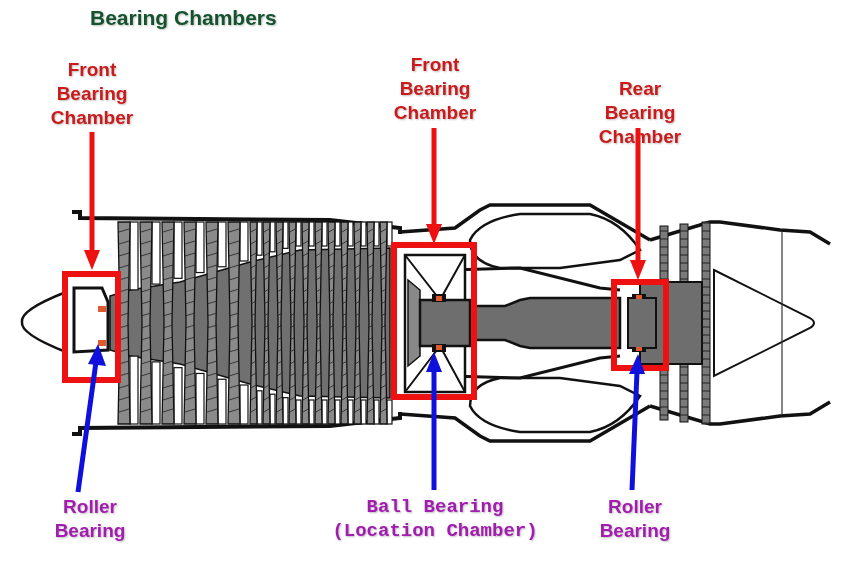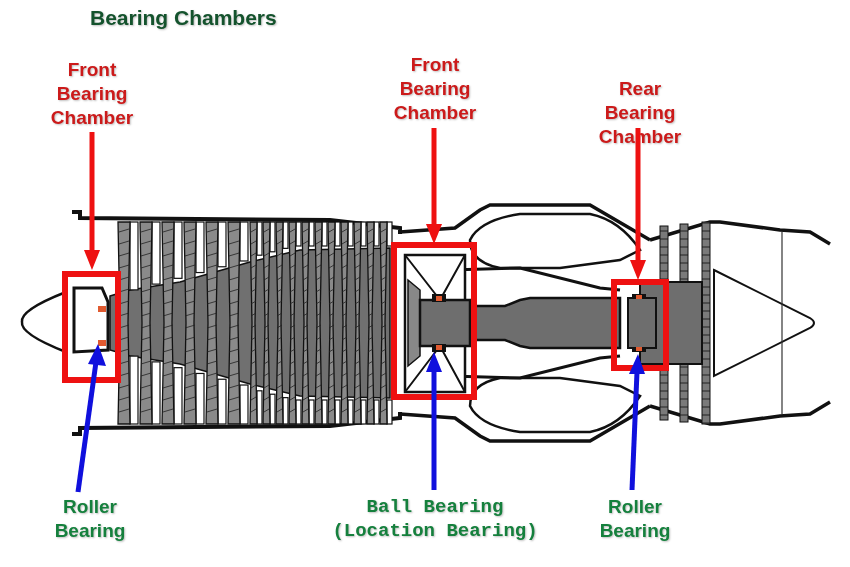--- a/index.html
+++ b/index.html
@@ -1,20 +1,20 @@
 <!DOCTYPE html>
 <html><head>
   <meta charset="utf-8">
   <style>
     html, body { margin: 0; padding: 0; background: #ffffff; }
     body { width: 850px; height: 567px; position: relative; overflow: hidden; font-family: "Liberation Sans", sans-serif; }
     .title { position: absolute; left: 90px; top: 6px; font-size: 21px; font-weight: bold; color: #14532d; text-shadow: 1px 1px 2px rgba(0,0,0,0.25); }
     .lbl { position: absolute; font-size: 19px; font-weight: bold; text-align: center; line-height: 24px; text-shadow: 1px 1px 2px rgba(0,0,0,0.25); }
     .lbl.red { color: #cc1a1a; }
-    .lbl.blue { color: #15803d; }
+    .lbl.blue { color: #a21caf; }
     .lbl div { white-space: nowrap; }
     svg { position: absolute; left: 0; top: 0; }
   </style>
 </head>
 <body>
 
 <div class="title">Bearing Chambers</div>
 
 <div class="lbl red" style="left:40px; top:58px; width:104px;">
   <div>Front</div>
@@ -31,21 +31,21 @@
   <div>Bearing</div>
   <div>Chamber</div>
 </div>
 
 <div class="lbl blue" style="left:40px; top:495px; width:100px;">
   <div>Roller</div>
   <div>Bearing</div>
 </div>
 <div class="lbl blue" style="left:330px; top:495px; width:210px;font-family:Liberation Mono, monospace;">
   <div>Ball Bearing</div>
-  <div>(Location Bearing)</div>
+  <div>(Location Chamber)</div>
 </div>
 <div class="lbl blue" style="left:585px; top:495px; width:100px;">
   <div>Roller</div>
   <div>Bearing</div>
 </div>
 
 <svg width="850" height="567" viewBox="0 0 850 567">
   <defs>
     <pattern id="hatch" width="6" height="8" patternUnits="userSpaceOnUse">
       <rect width="6" height="8" fill="#7a7a7a"></rect>

